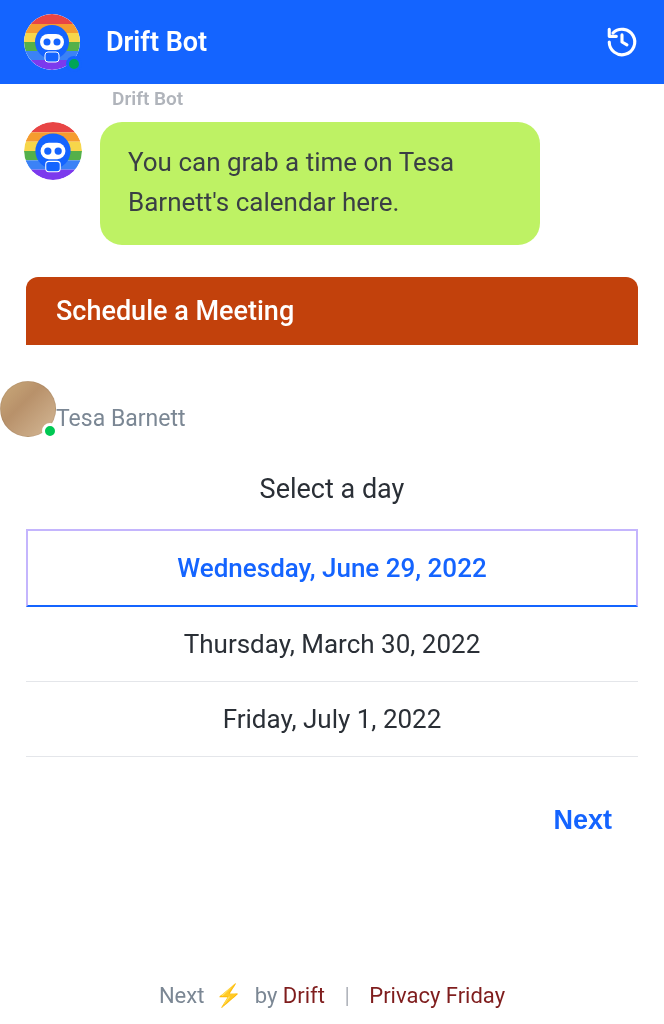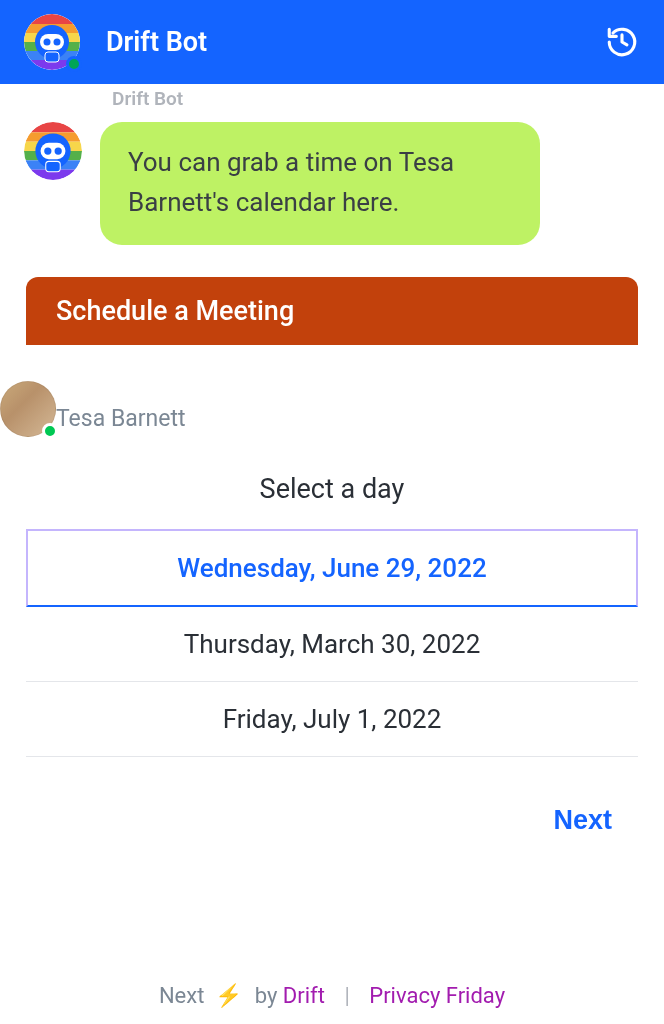--- a/index.html
+++ b/index.html
@@ -168,21 +168,21 @@
 
   .footer {
     position: absolute;
     bottom: 16px;
     width: 100%;
     text-align: center;
     font-size: 22px;
     color: #7b8794;
   }
   .footer .bolt { color: #f8b500; margin: 0 6px; }
-  .footer a { color: #a21caf; text-decoration: none; cursor: pointer; }
+  .footer a { color: #7f1d1d; text-decoration: none; cursor: pointer; }
   .footer .sep { margin: 0 14px; color: #b0b4bb; }
 </style>
 </head>
 <body>
 
 <div class="header">
   <div class="header-avatar-wrap">
     <div class="header-avatar">
       <svg class="bot-avatar-svg" viewBox="0 0 56 56">
         <defs>

